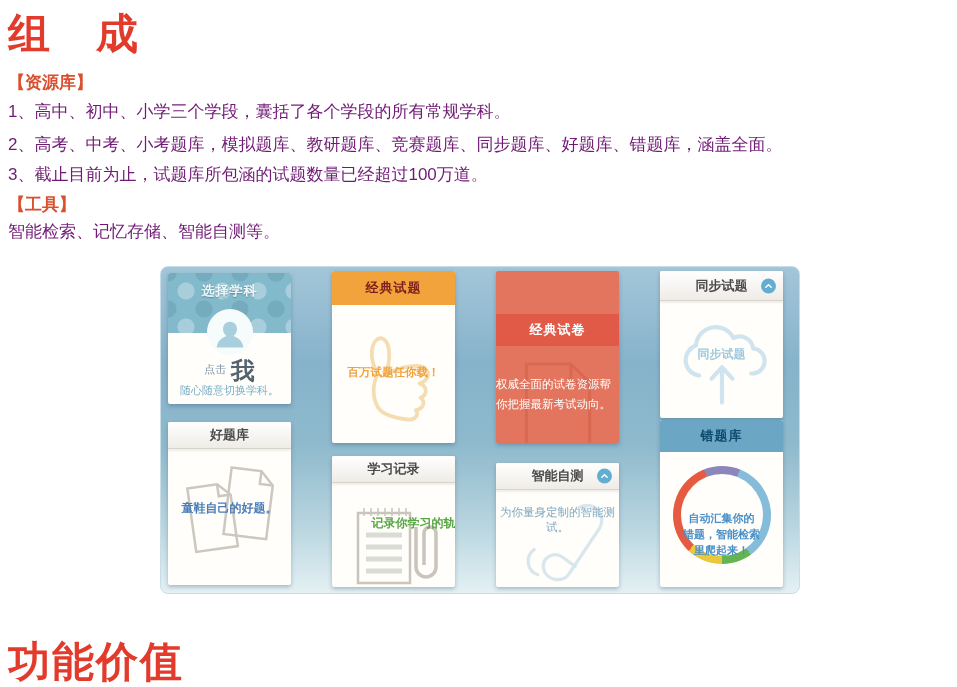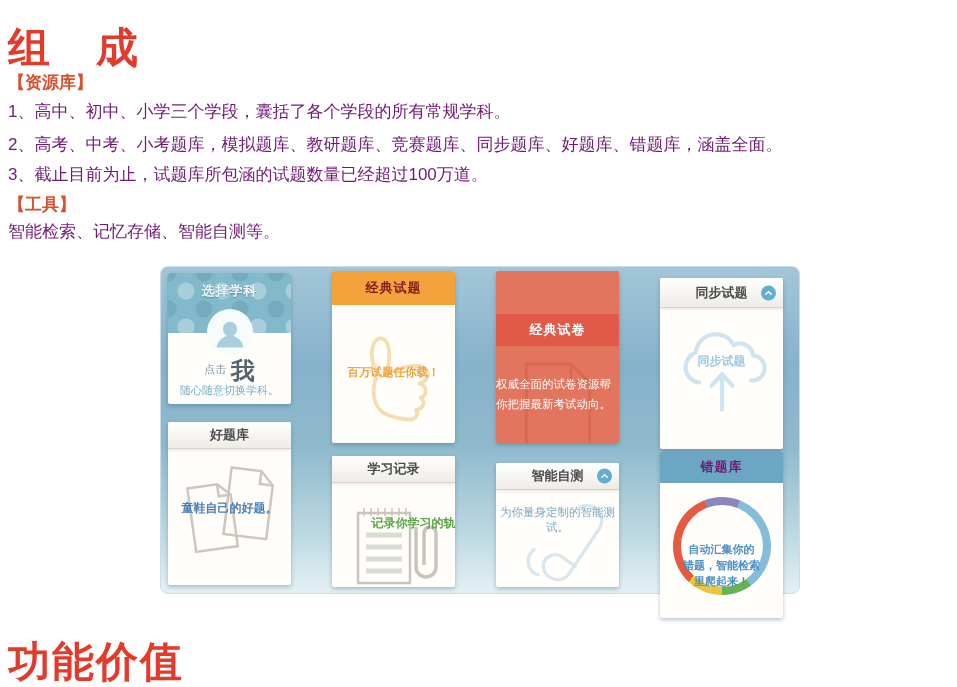--- a/index.html
+++ b/index.html
@@ -1,21 +1,21 @@
 <!DOCTYPE html>
 <html><head>
 <meta charset="utf-8">
 <style>
   * { margin:0; padding:0; box-sizing:border-box; }
   html,body { width:957px; height:687px; background:#ffffff; overflow:hidden;
     font-family:"Liberation Sans", sans-serif; }
   .page { position:relative; width:957px; height:687px; background:#fff; }
 
   .big-title { position:absolute; left:8px; color:#e23a2b; font-size:42px; font-weight:bold; letter-spacing:2px; }
-  .title-top { top:20px; }
+  .title-top { top:6px; }
   .title-bottom { top:634px; }
 
   .sec-hdr { position:absolute; left:8px; color:#d8502e; font-size:17px; font-weight:bold; }
   .hdr-res { top:71px; }
   .hdr-tool { top:193px; }
   .bodyline { position:absolute; left:8px; color:#701a75; font-size:17px; white-space:nowrap; }
   .l1 { top:100px; } .l2 { top:133px; } .l3 { top:163px; } .l4 { top:220px; }
 
   
   .hero { position:absolute; left:160px; top:266px; width:640px; height:328px;
@@ -63,21 +63,21 @@
   
   .cp-card { margin-top:4px; height:172px; background:#e3755e; }
   .cp-hdr { height:32px; display:flex; align-items:center; justify-content:center;
     background:#e05a47; color:#fff; font-size:13px; font-weight:bold; letter-spacing:1px;margin-top:43px; }
   .cp-body { position:relative; height:140px; }
   .cp-icon { position:absolute; left:50%; top:12px; transform:translateX(-50%); opacity:.65; }
   .cp-text { position:absolute; top:28px; width:100%; text-align:left;
     font-size:11.5px; color:#ffffff; line-height:20px; }
 
   
-  .sq-card { margin-top:11px; height:171px; }
+  .sq-card { margin-top:4px; height:147px; }
   .sq-hdr { height:30px; }
   .sq-body { position:relative; height:117px; }
   .sq-icon { position:absolute; left:50%; top:8px; transform:translateX(-50%); }
   .sq-text { position:absolute; top:45px; width:100%; text-align:center;
     font-size:12px; font-weight:bold; color:#9dc9de; }
 
   
   .bank-card { margin-top:18px; height:163px; }
   .bank-body { position:relative; height:135px; }
   .bank-icon { position:absolute; left:50%; top:10px; transform:translateX(-50%); }
@@ -94,21 +94,21 @@
   
   .st-card { margin-top:20px; height:124px; }
   .st-body { position:relative; height:96px; }
   .st-icon { position:absolute; right:2px; top:10px; }
   .st-text { position:absolute; top:15px; width:100%; text-align:center;
     font-size:11.5px; color:#7fa8bf; }
 
   
   .wb-card { margin-top:2px; height:167px; }
   .wb-hdr { height:32px; display:flex; align-items:center; justify-content:center;
-    background:#6ba6c4; color:#701a75; font-size:13px; font-weight:bold; letter-spacing:1px; }
+    background:#6ba6c4; color:#0c4a6e; font-size:13px; font-weight:bold; letter-spacing:1px; }
   .wb-body { position:relative; height:135px; }
   .ring { position:absolute; left:50%; top:14px; transform:translateX(-50%);
     width:98px; height:98px; border-radius:50%;
     background:conic-gradient(#8d86bb 0 6%, #85bcd9 6% 40%, #64b551 40% 50%,
                #e9c83e 50% 62%, #e55a41 62% 94%, #8d86bb 94% 100%); }
   .ring::after { content:""; position:absolute; inset:8px; background:#fffefb; border-radius:50%; }
   .wb-text { position:absolute; top:58px; width:100%; text-align:center; z-index:2;
     font-size:11px; font-weight:bold; color:#4a90c8; line-height:16px; }
 </style>
 </head>

